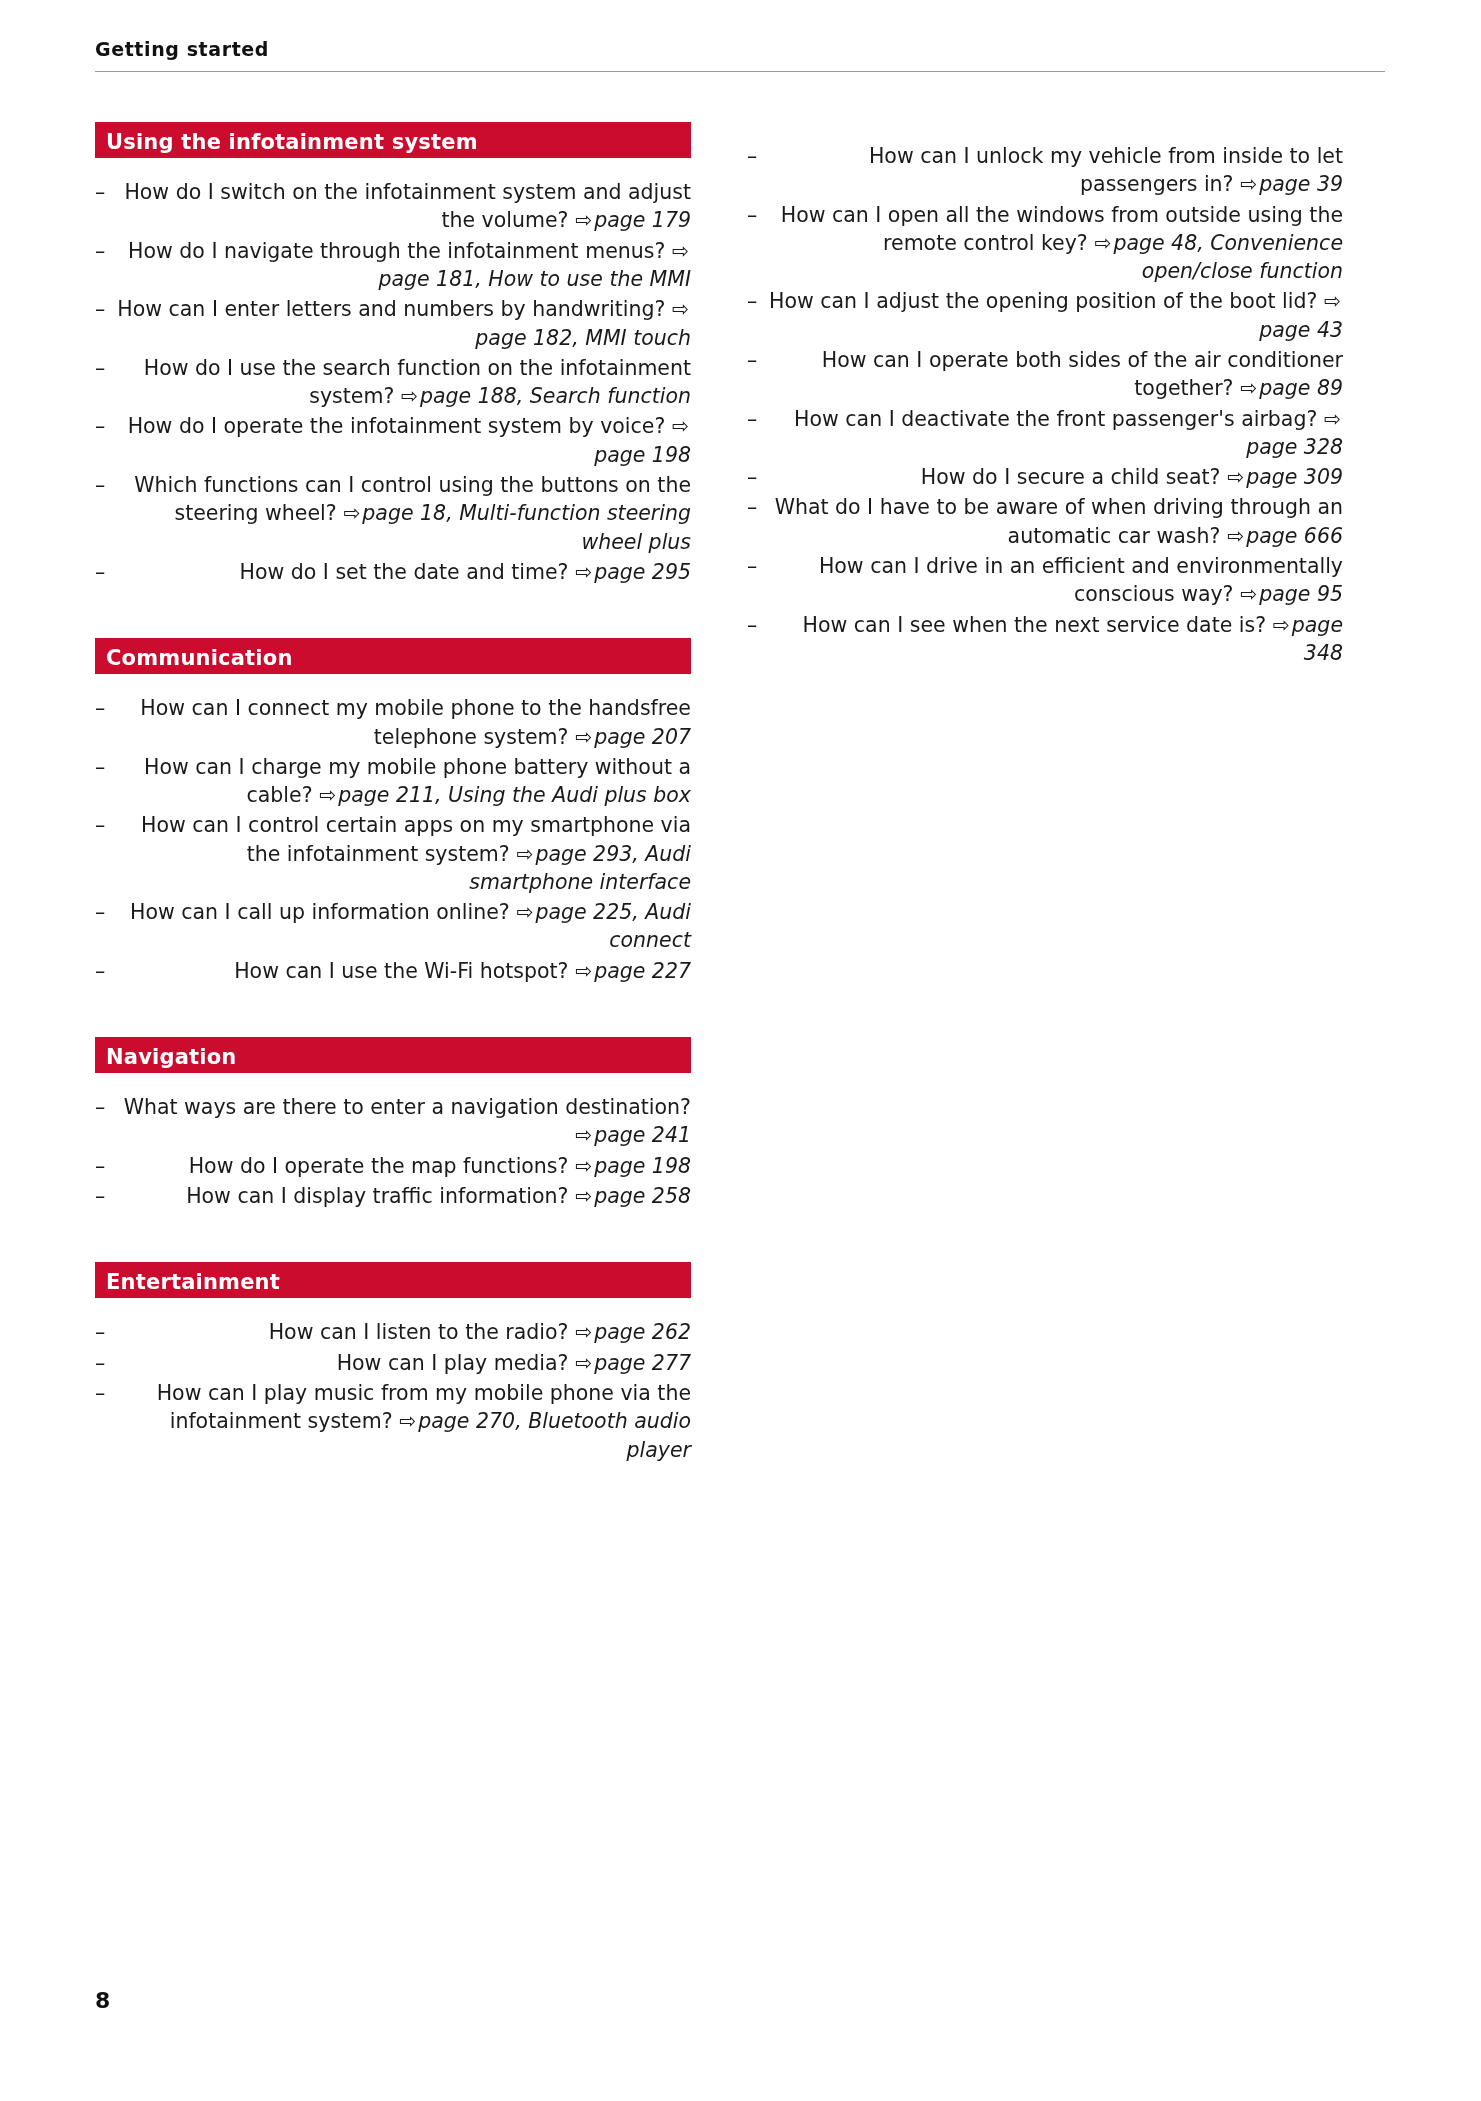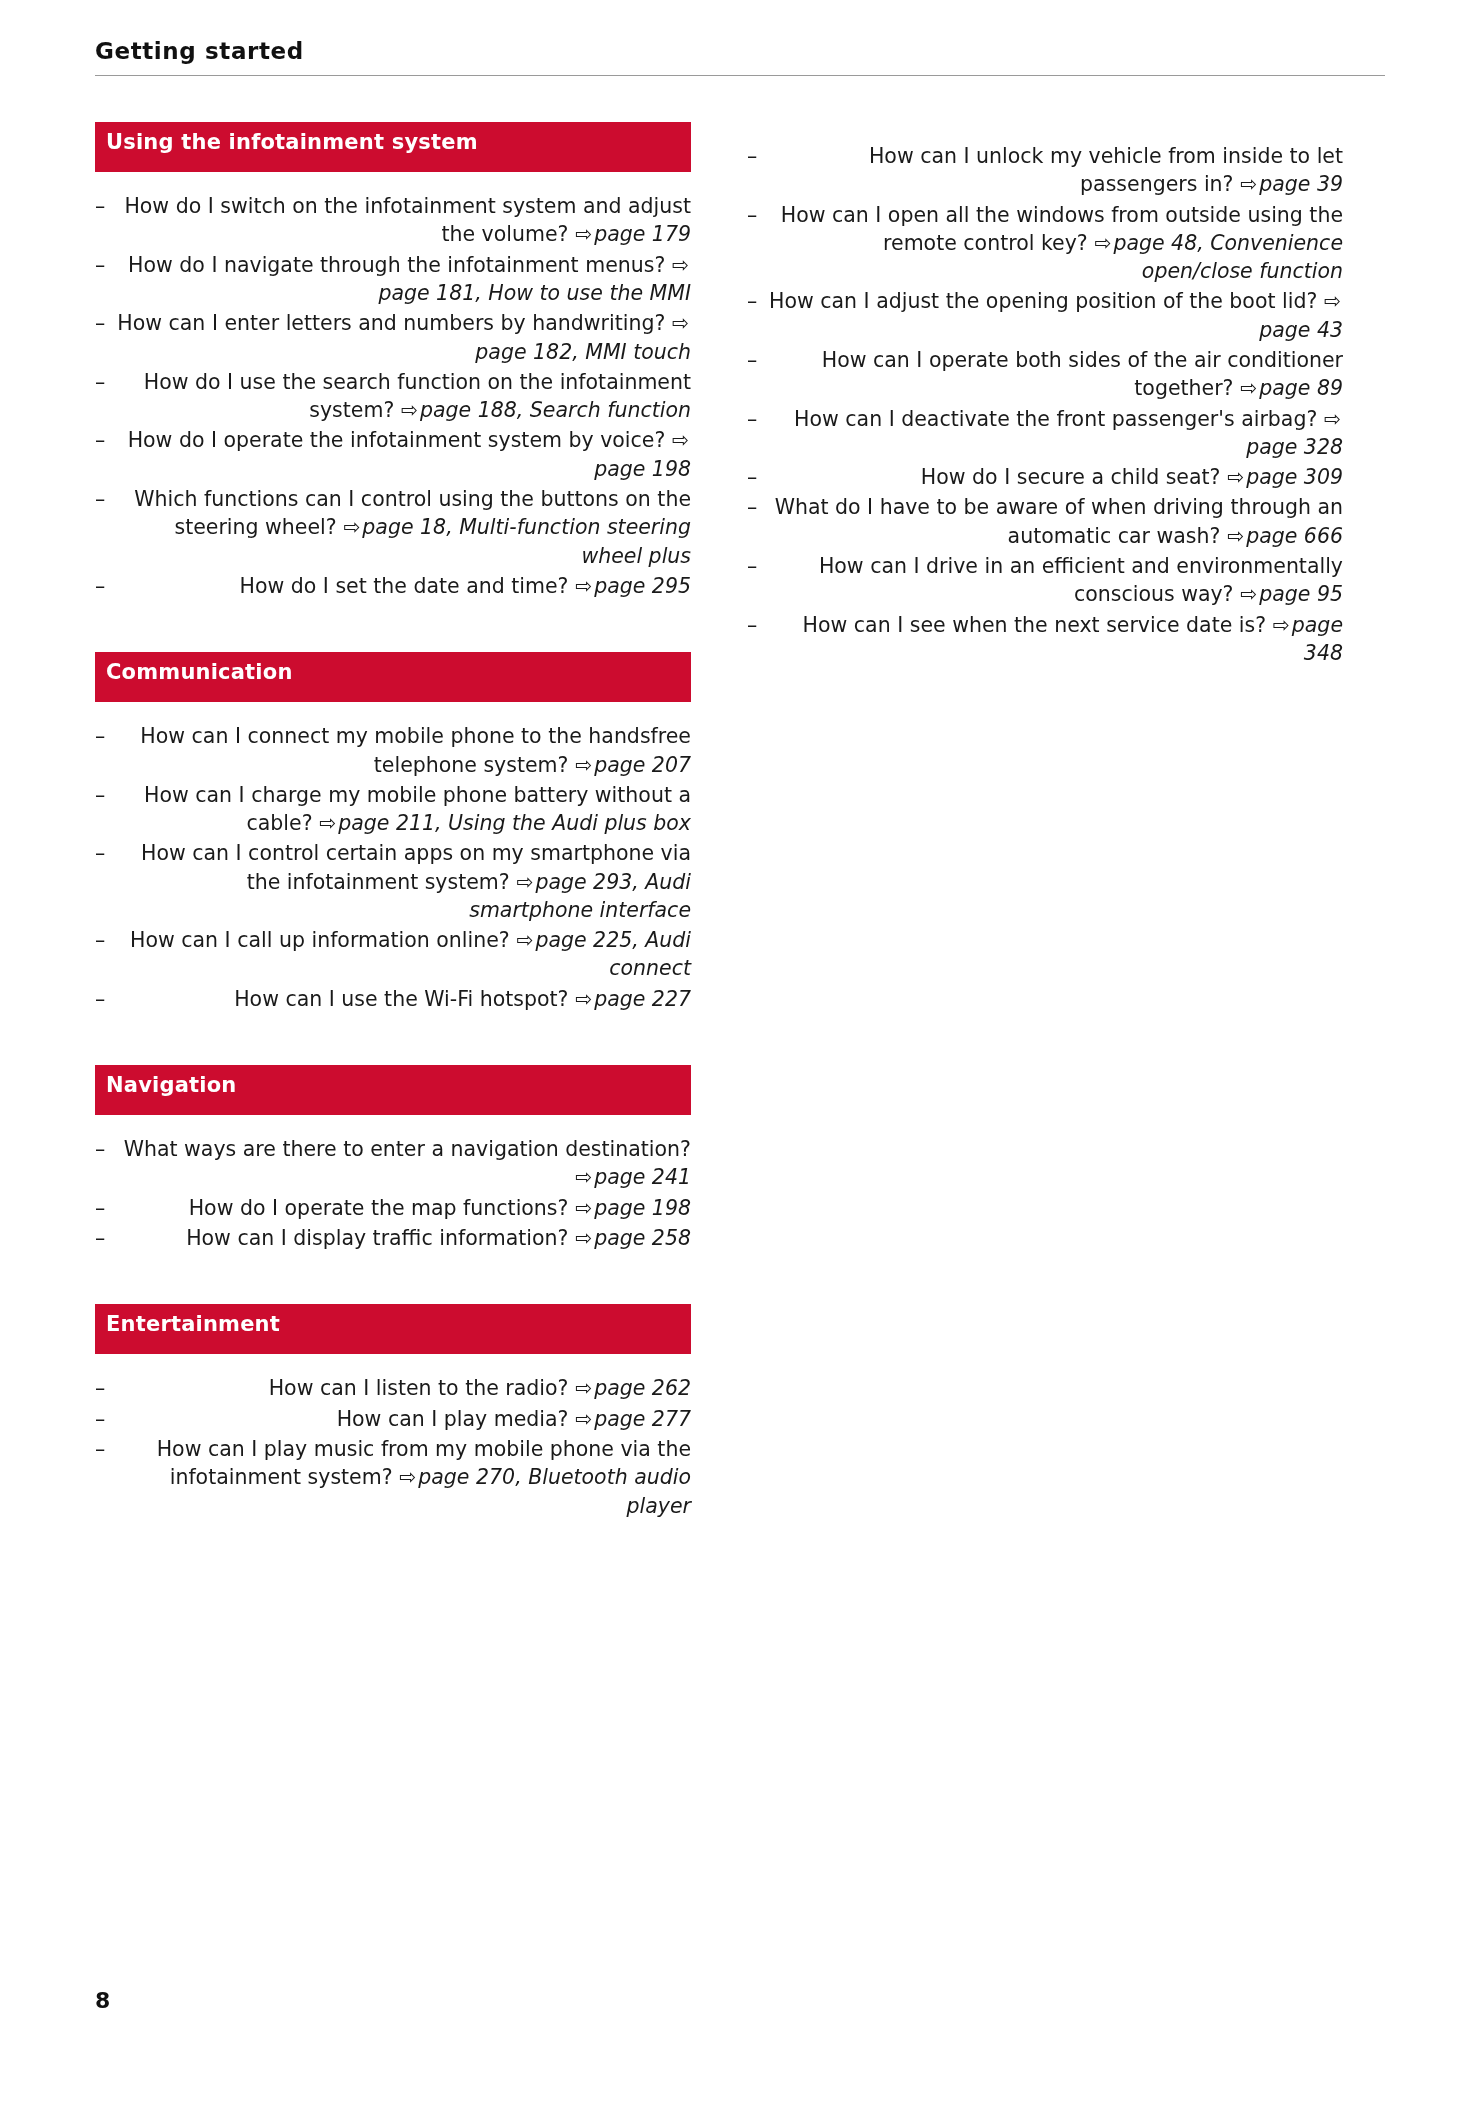--- a/index.html
+++ b/index.html
@@ -23,21 +23,21 @@
     box-sizing: border-box;
     padding: 0;
   }
   .header {
     position: absolute;
     left: 95px;
     top: 38px;
     width: 1290px;
   }
   .header-title {
-    font-size: 23px;
+    font-size: 19px;
     font-weight: bold;
     letter-spacing: 0.6px;
     color: #111;
     padding-bottom: 11px;
   }
   .header-rule {
     border-bottom: 1.5px solid #9a9a9a;
     width: 100%;
   }
   .columns {
@@ -54,21 +54,21 @@
   .section {
     margin-bottom: 52px;
   }
   .section:last-child { margin-bottom: 0; }
   .section-title {
     background: #cc0c2f;
     color: #ffffff;
     font-size: 21px;
     font-weight: bold;
     letter-spacing: 0.2px;
-    padding: 8px 0 18px 11px;
+    padding: 8px 0 4px 11px;
     box-sizing: border-box;
     width: 596px;
     line-height: 1.15;
   }
   .qlist {
     list-style: none;
     margin: 0;
     padding: 0;
     margin-top: 20px;
   }

